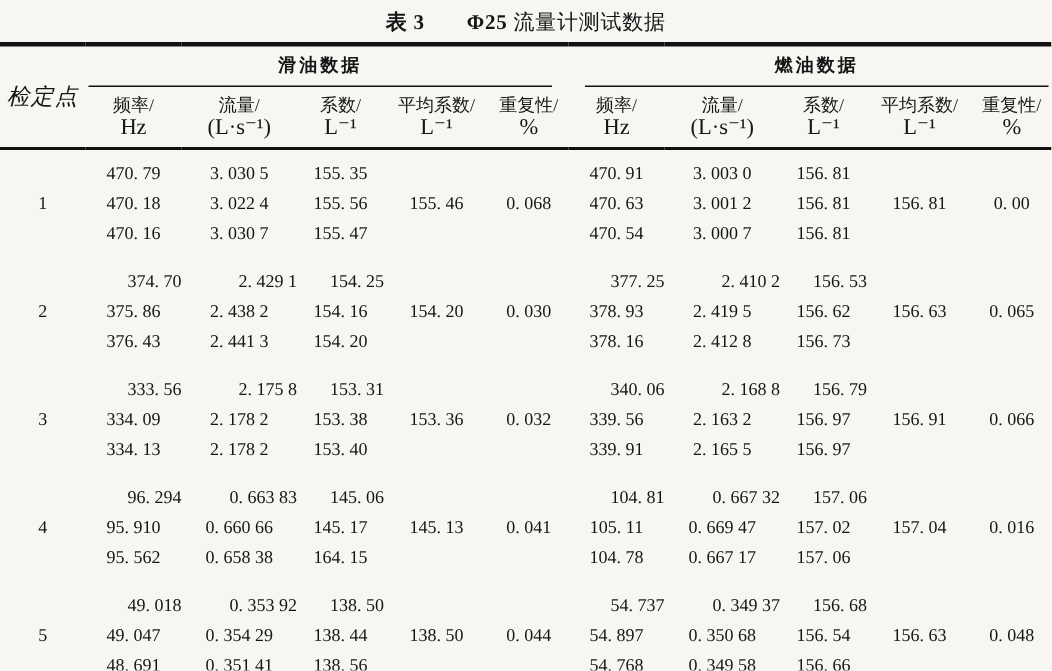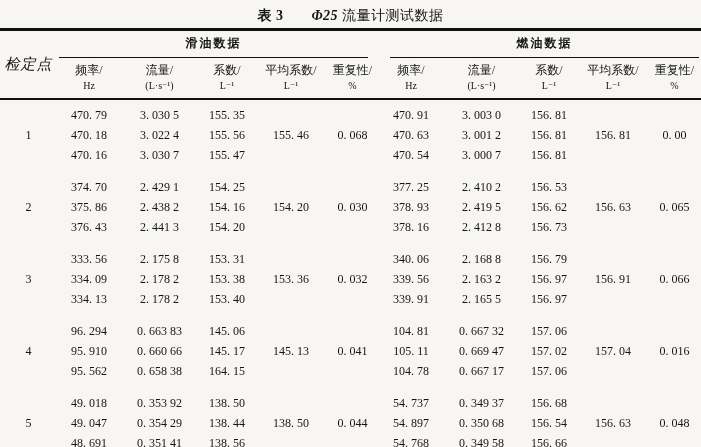--- a/index.html
+++ b/index.html
@@ -14,21 +14,21 @@
 
   .title {
     text-align: center;
     font-size: 14px;
     height: 22px;
     line-height: 22px;
     margin-bottom: 1px;
     letter-spacing: 0.5px;
   }
   .title .t-num { font-weight: bold; margin-right: 28px; text-align: center; }
-  .title .t-sym { font-weight: bold; font-style: italic; margin-right: 4px; }
+  .title .t-sym { font-weight: bold; margin-right: 4px; }
   .title .t-txt { font-weight: normal; margin-top: 24px; }
 
   table.data-table {
     width: 701px;
     border-collapse: collapse;
     table-layout: fixed;
     border-top: 3px solid #111;
     border-bottom: 3px solid #111;
     font-size: 12px;
   }
@@ -54,33 +54,33 @@
   .group-rule.fuel { margin: 0 2px 0 11px; }
 
   tr.subhead th {
     height: 40px;
     border-bottom: 2.5px solid #111;
     text-align: center;
     vertical-align: middle;
     line-height: 15px;
     font-size: 12px;
   }
-  .sub-line2 { font-size: 10px; }
+  .sub-line2 { font-size: 15px; }
 
   tbody td {
     height: 20px;
     padding: 0;
     text-align: center;
     vertical-align: bottom;
     line-height: 18px;
     font-size: 12px;
     white-space: nowrap;
   }
   tbody tr.first-group td { padding-top: 4px; }
-  tbody tr.group-start td { padding-top: 12px; }
+  tbody tr.group-start td { padding-top: 12px; text-align: right; }
   tbody tr.last-row td { padding-bottom: 3px; }
 </style>
 </head>
 <body>
 
 <div class="page">
 
   <div class="title">
     <span class="t-num">表 3</span><span class="t-sym">Φ25</span><span class="t-txt">流量计测试数据</span>
   </div>

